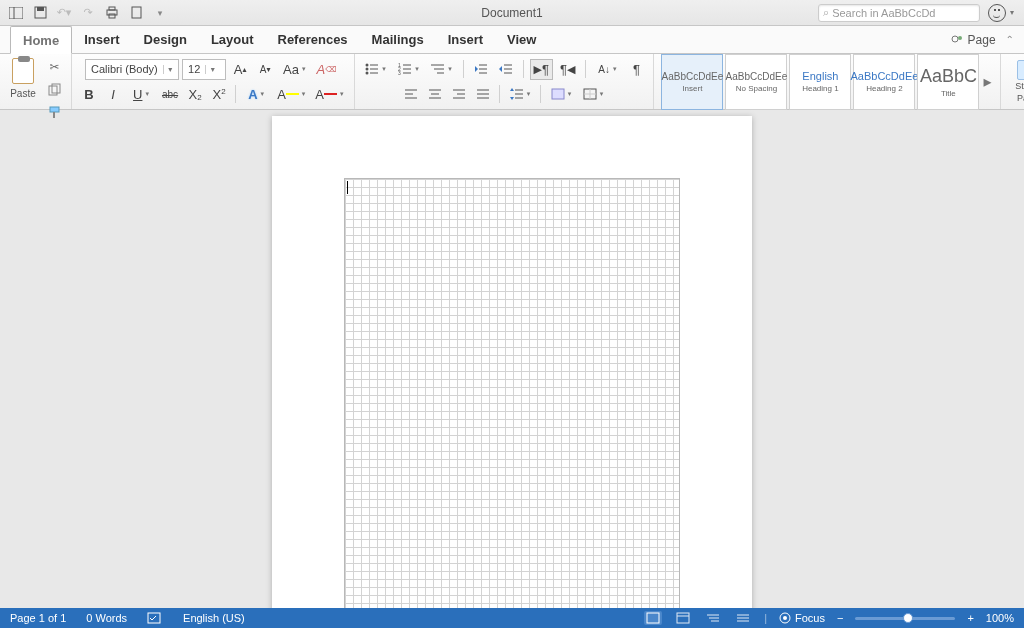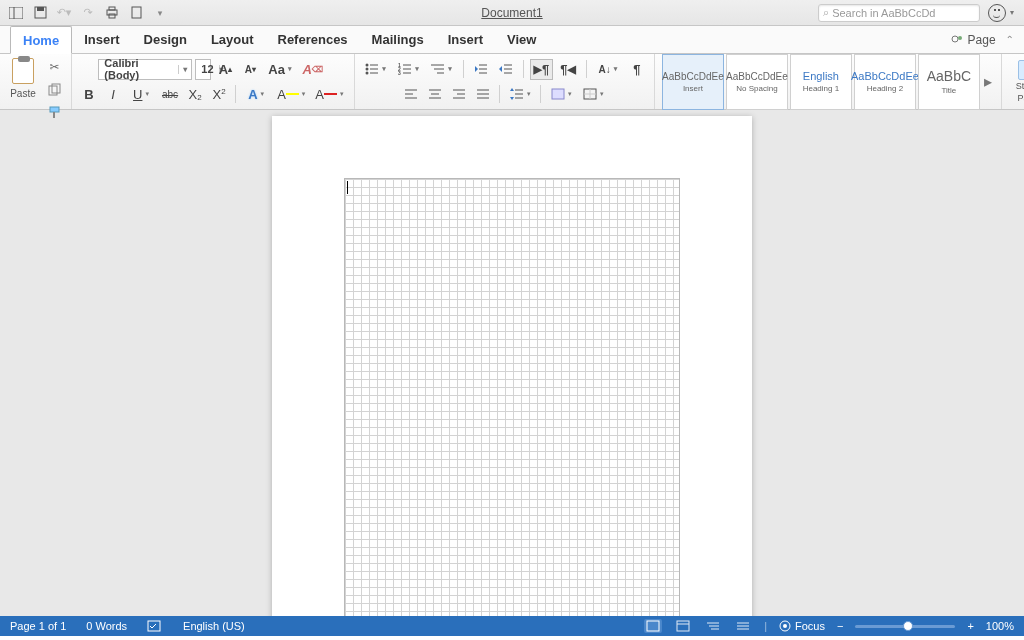--- a/index.html
+++ b/index.html
@@ -1,59 +1,59 @@
 <!DOCTYPE html>
 <html><head>
 <meta charset="utf-8">
 <style>
 * { margin:0; padding:0; box-sizing:border-box; font-family:-apple-system,"Helvetica Neue",Arial,sans-serif; }
 body { width:1024px; height:640px; overflow:hidden; background:#fff; }
 .titlebar { height:26px; background:linear-gradient(#efefef,#e6e6e6); border-bottom:1px solid #c6c6c6; display:flex; align-items:center; font-size:11px; color:#444; }
 .qat { display:flex; align-items:center; gap:8px; padding:0 8px; }
 .qat-btn { width:16px; height:16px; display:flex; align-items:center; justify-content:center; color:#555; cursor:pointer; }
-.doc-title { position:absolute; left:50%; transform:translateX(-50%); font-size:12px; color:#555;text-decoration:underline; }
+.doc-title { position:absolute; left:50%; transform:translateX(-50%); font-size:12px; color:#555; }
 .title-right { margin-left:auto; display:flex; align-items:center; gap:8px; padding-right:10px; }
 .search-box { width:162px; height:18px; background:#fff; border:1px solid #ccc; border-radius:3px; display:flex; align-items:center; padding:0 4px; font-size:11px; color:#999; box-shadow:inset 0 1px 2px rgba(0,0,0,0.1);}
 .smiley { width:18px; height:18px; border:1.4px solid #555; border-radius:50%; display:flex; align-items:center; justify-content:center; font-size:10px; color:#555; position:relative;}
 .smiley::after{content:""; position:absolute; width:7px; height:3px; border-bottom:1.2px solid #555; border-radius:0 0 6px 6px; bottom:3px;}
 .smiley::before{content:""; position:absolute; width:8px; height:2px; top:4px; background:radial-gradient(circle at 2px 1px,#555 1px,transparent 1px),radial-gradient(circle at 6px 1px,#555 1px,transparent 1px);}
 .tabs-row { height:28px; background:#fafafa; border-bottom:1px solid #c6c6c6; display:flex; align-items:stretch; font-size:12px; color:#333; padding-left:10px;}
 .tab { padding:0 12px; display:flex; align-items:center; cursor:pointer; font-size:13px; font-weight:600;}
-.tab.active { background:#fff; border:1px solid #b9b9b9; border-bottom:1px solid #fff; color:#3b82f6; border-radius:2px 2px 0 0; margin-bottom:-1px;}
+.tab.active { background:#fff; border:1px solid #b9b9b9; border-bottom:1px solid #fff; color:#737373; border-radius:2px 2px 0 0; margin-bottom:-1px;}
 .tabs-right { margin-left:auto; display:flex; align-items:center; gap:10px; padding-right:10px;}
 .share { display:flex; align-items:center; gap:4px; color:#555; cursor:pointer; font-size:12px;}
 .ribbon { height:56px; background:linear-gradient(#fdfdfd,#f1f1f1); border-bottom:1px solid #c6c6c6; display:flex; align-items:stretch; }
 .rgroup { display:flex; flex-direction:column; align-items:center; justify-content:center; padding:2px 6px; border-right:1px solid #d9d9d9; }
 .rgroup.tall { flex-direction:column; justify-content:space-between; padding:4px 6px 2px 6px;}
 .paste-big { display:flex; flex-direction:column; align-items:center; width:34px; color:#555; cursor:pointer; }
 .clipboard { width:22px; height:26px; background:#fff; border:1px solid #c9a060; border-radius:2px; position:relative;}
 .clipboard::before{content:""; position:absolute; top:-3px; left:5px; width:12px; height:6px; background:#888; border-radius:2px;}
 .mini-col { display:flex; flex-direction:column; gap:6px; justify-content:center; padding:0 2px;}
 .mini-ic { width:17px; height:17px; display:flex; align-items:center; justify-content:center; color:#666; cursor:pointer; font-size:12px;}
 .combo { height:21px; background:#fff; border:1px solid #bdbdbd; display:flex; align-items:center; font-size:11px; color:#444; cursor:pointer;}
 .combo-txt { padding:0 5px; }
 .combo-arr { width:14px; border-left:1px solid #ccc; text-align:center; color:#777; font-size:8px;}
-.font-row { display:flex; gap:3px; align-items:center;font-weight:bold;}
+.font-row { display:flex; gap:3px; align-items:center;}
 .ic { min-width:22px; height:21px; display:flex; align-items:center; justify-content:center; border:1px solid transparent; font-size:13px; color:#444; cursor:pointer; padding:0 3px;}
 .ic.drop{ min-width:30px;}
 .ic.drop::after{content:"▾"; font-size:7px; margin-left:3px; color:#777;}
 .row2 { display:flex; gap:2px; align-items:center;}
 .styles { display:flex; align-items:stretch;}
 .style-card { width:62px; height:56px; border:1px solid #d0d0d0; background:#fff; display:flex; flex-direction:column; align-items:center; justify-content:center; margin:0 1px; cursor:pointer; font-size:8px; color:#666;}
 .style-card.selected { background:#e6f0fa; border-color:#8cb5e0;}
 .style-preview{ font-size:10px; margin-bottom:2px;}
 .style-card .blue{ color:#3b78c4;}
 .style-arrow{ width:14px; display:flex; align-items:center; justify-content:center; color:#777; cursor:pointer;}
 .styles-pane{ width:40px; display:flex; flex-direction:column; align-items:center; justify-content:center; font-size:9px; color:#555; cursor:pointer; line-height:1.1; gap:2px; padding:2px 3px;}
 .pane-ic{ width:20px; height:20px; background:#d8ecff; border:1px solid #9bc0e6; border-radius:2px; display:flex; align-items:center; justify-content:center; color:#2a6fbb; font-size:11px;}
 .workspace { height:510px; background:#e8e8e8; display:flex; justify-content:center; overflow:hidden;}
 .page { width:480px; min-height:620px; background:#fff; margin-top:6px; box-shadow:0 1px 6px rgba(0,0,0,0.25); padding:62px 72px;}
 .grid-area{ width:336px; height:calc(100% - 0px); border:1px solid #b8b8b8; background-image:repeating-linear-gradient(#d3d3d3 0,#d3d3d3 1px,transparent 1px,transparent 8px),repeating-linear-gradient(90deg,#d3d3d3 0,#d3d3d3 1px,transparent 1px,transparent 8px); position:relative;}
 .cursor{position:absolute; top:2px; left:2px; width:1px; height:13px; background:#000;}
-.statusbar { height:20px; background:#2a6fbb; color:#fff; display:flex; align-items:center; font-size:11px; padding:0 10px; position:fixed; bottom:4px; width:1024px;}
+.statusbar { height:20px; background:#2a6fbb; color:#fff; display:flex; align-items:center; font-size:11px; padding:0 10px; position:fixed; bottom:12px; width:1024px;}
 .sb-item{ margin-right:20px; display:flex; align-items:center; gap:4px; cursor:pointer;}
 .sb-right{ margin-left:auto; display:flex; align-items:center; gap:12px;}
 .view-btn{ width:18px; height:14px; display:flex; align-items:center; justify-content:center; cursor:pointer; opacity:.85;}
 .view-btn.active{opacity:1; background:#4a87cb; border-radius:2px;}
 .zoom-slider{ width:100px; height:3px; background:#6a9bd4; position:relative; border-radius:2px;}
 .zoom-thumb{ position:absolute; top:-4px; left:48px; width:10px; height:10px; background:#fff; border-radius:50%; border:1px solid #6a9bd4;}
 svg { display:block; }
 .sep{ width:1px; height:18px; background:#d0d0d0; margin:0 3px;}
 .underbar{ width:13px; height:2px;}
 .strike { text-decoration:line-through;}
@@ -150,21 +150,21 @@
       </div>
     </div>
   </div>
 
   <div class="rgroup">
     <div class="font-row" style="margin-bottom:4px">
       <div class="combo" style="width:94px">
           <span class="combo-txt">Calibri (Body)</span>
           <span class="combo-arr">▾</span>
         </div>
-      <div class="combo" style="width:16px">
+      <div class="combo" style="width:44px">
           <span class="combo-txt">12</span>
           <span class="combo-arr">▾</span>
         </div>
       <div class="ic">
           <span>A</span>
           <span style="font-size:8px">▴</span>
         </div>
       <div class="ic">
           <span style="font-size:10px">A</span>
           <span style="font-size:8px">▾</span>
@@ -343,21 +343,21 @@
         </div>
         <div class="style-card">
           <div class="style-preview blue" style="font-size: 11px;">English</div>
           <div>Heading 1</div>
         </div>
         <div class="style-card">
           <div class="style-preview blue" style="font-size: 11px;">AaBbCcDdEe</div>
           <div>Heading 2</div>
         </div>
         <div class="style-card">
-          <div class="style-preview " style="font-size: 14px; text-align: right;">AaBbC</div>
+          <div class="style-preview " style="font-size: 18px; text-align: right;">AaBbC</div>
           <div>Title</div>
         </div>
         <div class="style-arrow">▸</div>
       </div>
   </div>
   <div class="rgroup" style="border-right:none">
     <div class="styles-pane">
       <div class="pane-ic"></div>
       <span>Styles</span>
       <span>Pane</span>

